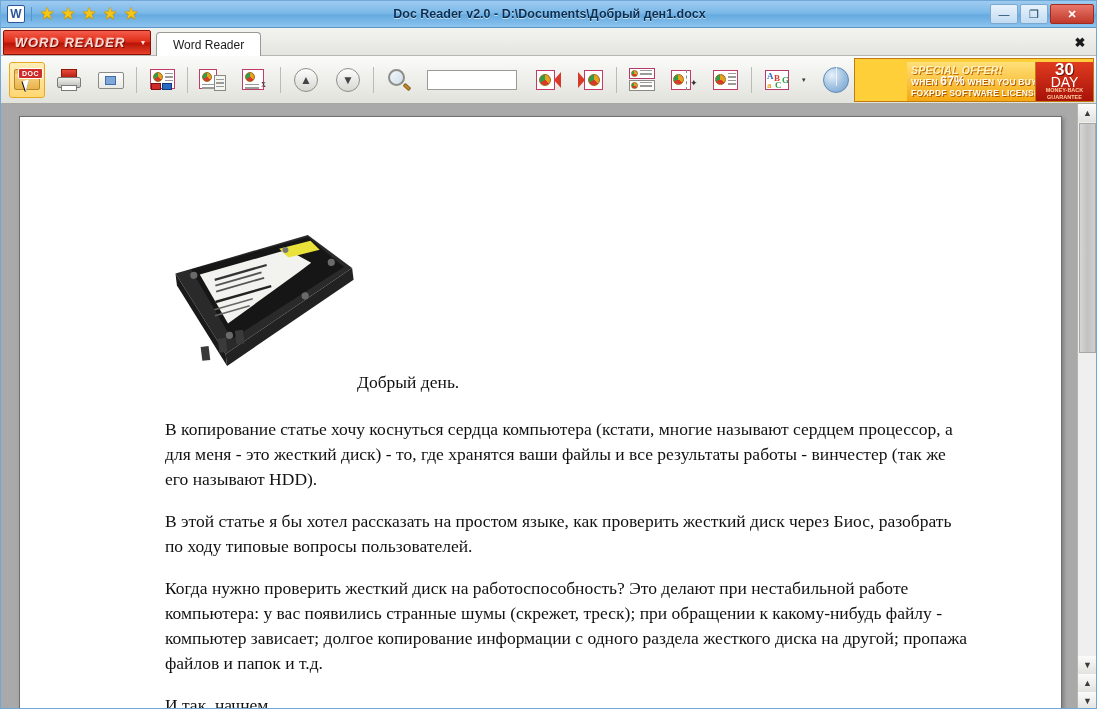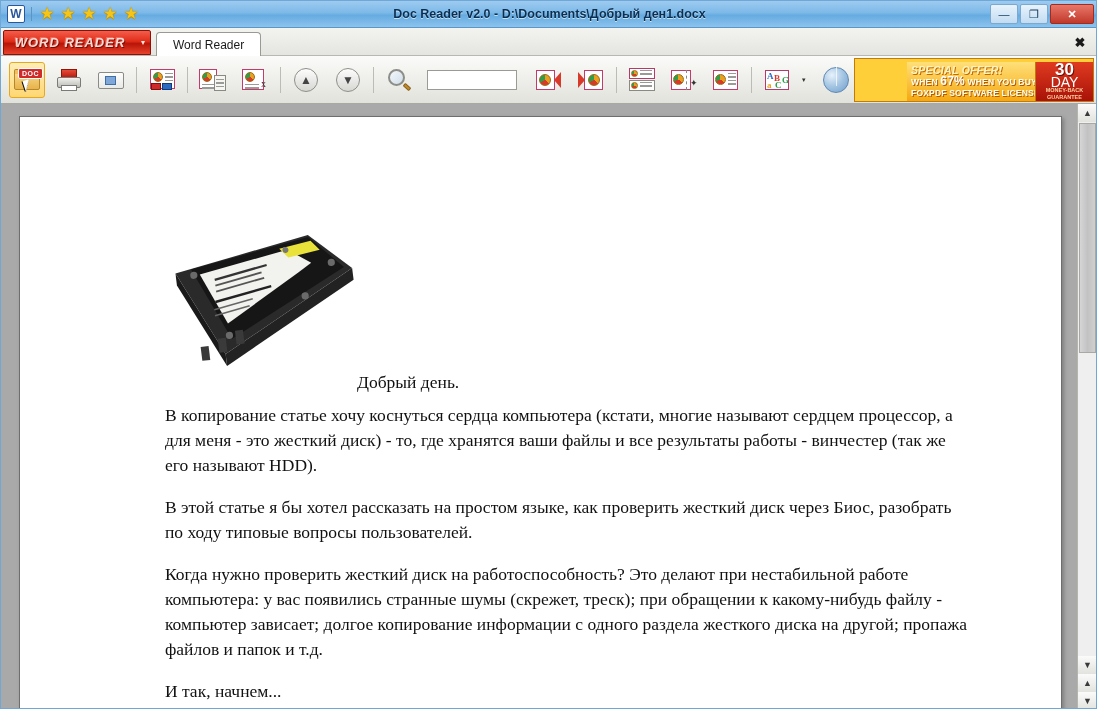--- a/index.html
+++ b/index.html
@@ -313,21 +313,21 @@
   .hdd-img {
     position: absolute; left: 0px; top: 0px;
     width: 196px; height: 140px;
   }
   .doc-p {
     font-family: "Liberation Serif", serif;
     font-size: 17.5px; line-height: 25px;
     color: #111; margin: 0 0 17px 0;
     text-align: left;
   }
-  .greet { margin-left: 192px; margin-bottom: 8px; padding-top: 143px; }
+  .greet { margin-left: 192px; margin-bottom: 22px; padding-top: 143px; }
 
   
   .vscroll {
     position: absolute; right: 0; top: 103px;
     width: 19px; height: 606px;
     background: #efefef;
     border-left: 1px solid #b5b5b0;
   }
   .sb-btn {
     width: 19px; height: 18px;

